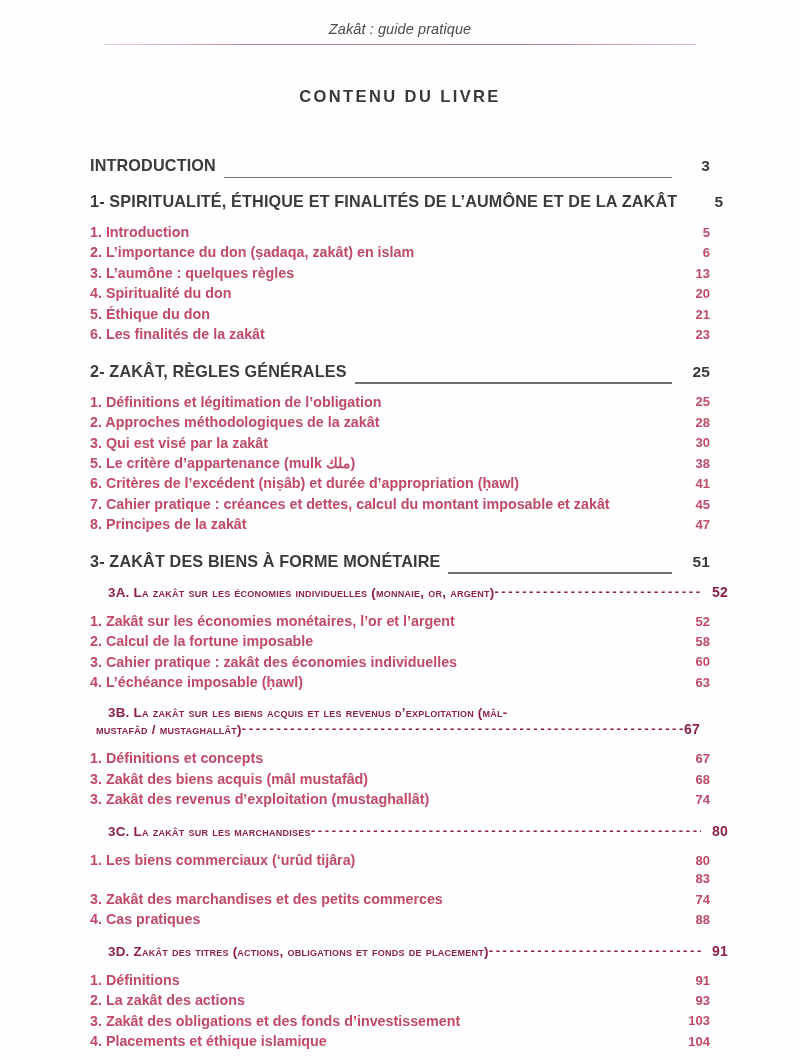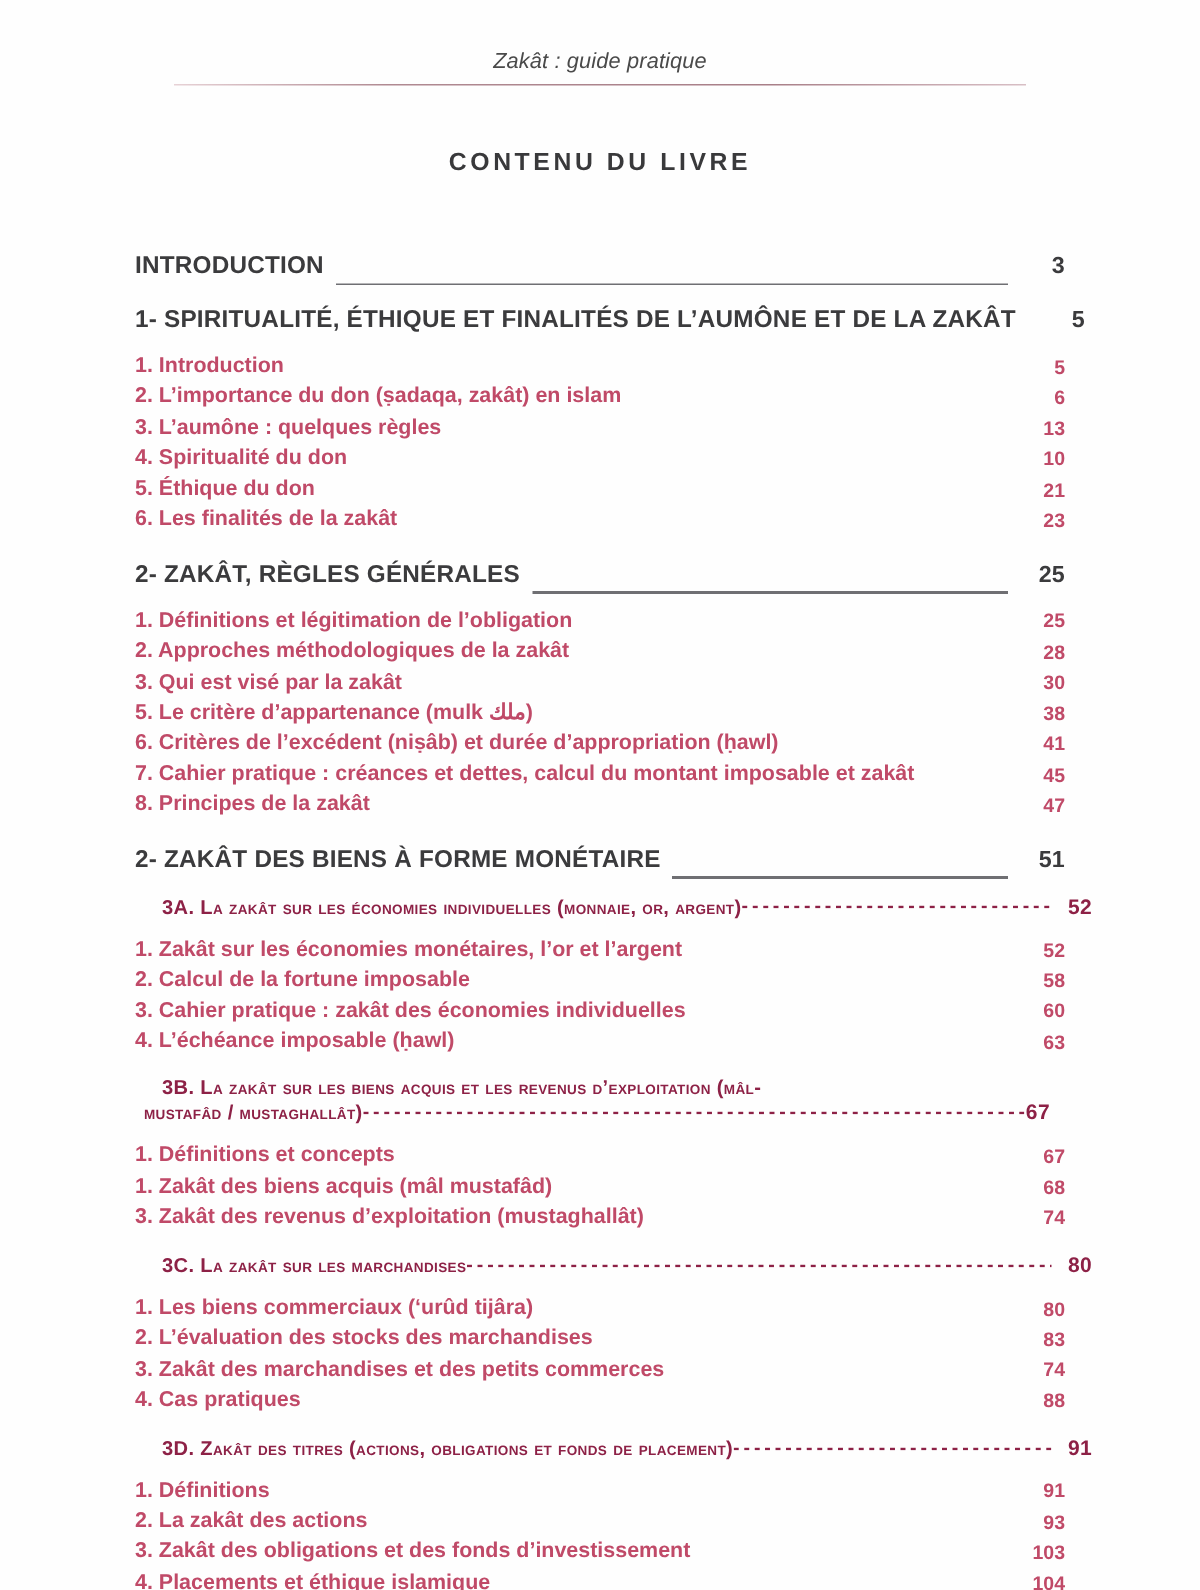--- a/index.html
+++ b/index.html
@@ -13,21 +13,21 @@
     font-family: "Liberation Sans", sans-serif;
     color: #3a3a3a;
     overflow: hidden;
   }
 
   .page {
     position: relative;
     width: 800px;
     height: 1060px;
     box-sizing: border-box;
-    padding: 16px;
+    padding: 4px;
     background: #fefefe;
   }
 
   
   .running-head {
     text-align: center;
     font-style: italic;
     font-size: 14.5px;
     color: #4a4a4a;
     letter-spacing: .1px;
@@ -212,21 +212,21 @@
         <span class="pg">6</span>
       </div>
       <div class="row entry">
         <span class="label">3. L’aumône : quelques règles</span>
         <span class="leader"></span>
         <span class="pg">13</span>
       </div>
       <div class="row entry">
         <span class="label">4. Spiritualité du don</span>
         <span class="leader"></span>
-        <span class="pg">10</span>
+        <span class="pg">20</span>
       </div>
       <div class="row entry">
         <span class="label">5. Éthique du don</span>
         <span class="leader"></span>
         <span class="pg">21</span>
       </div>
       <div class="row entry">
         <span class="label">6. Les finalités de la zakât</span>
         <span class="leader"></span>
         <span class="pg">23</span>
@@ -270,21 +270,21 @@
         <span class="pg">45</span>
       </div>
       <div class="row entry">
         <span class="label">8. Principes de la zakât</span>
         <span class="leader"></span>
         <span class="pg">47</span>
       </div>
     </div>
 
     <div class="row chapter">
-      <span class="label">2- ZAKÂT DES BIENS À FORME MONÉTAIRE</span>
+      <span class="label">3- ZAKÂT DES BIENS À FORME MONÉTAIRE</span>
       <span class="leader rule"></span>
       <span class="pg">51</span>
     </div>
 
     <div class="row subchapter">
       <span class="label">3A.  La zakât sur les économies individuelles (monnaie, or, argent)</span>
       <span class="leader dash"></span>
       <span class="pg">52</span>
     </div>
     <div class="entries">
@@ -318,21 +318,21 @@
         <span class="pg">67</span>
       </span>
     </div>
     <div class="entries">
       <div class="row entry">
         <span class="label">1. Définitions et concepts</span>
         <span class="leader"></span>
         <span class="pg">67</span>
       </div>
       <div class="row entry">
-        <span class="label">1. Zakât des biens acquis (mâl mustafâd)</span>
+        <span class="label">3. Zakât des biens acquis (mâl mustafâd)</span>
         <span class="leader"></span>
         <span class="pg">68</span>
       </div>
       <div class="row entry">
         <span class="label">3. Zakât des revenus d’exploitation (mustaghallât)</span>
         <span class="leader"></span>
         <span class="pg">74</span>
       </div>
     </div>
 
@@ -341,21 +341,20 @@
       <span class="leader dash"></span>
       <span class="pg">80</span>
     </div>
     <div class="entries">
       <div class="row entry">
         <span class="label">1. Les biens commerciaux (‘urûd tijâra)</span>
         <span class="leader"></span>
         <span class="pg">80</span>
       </div>
       <div class="row entry">
-        <span class="label">2. L’évaluation des stocks des marchandises</span>
         <span class="leader"></span>
         <span class="pg">83</span>
       </div>
       <div class="row entry">
         <span class="label">3. Zakât des marchandises et des petits commerces</span>
         <span class="leader"></span>
         <span class="pg">74</span>
       </div>
       <div class="row entry">
         <span class="label">4. Cas pratiques</span>

